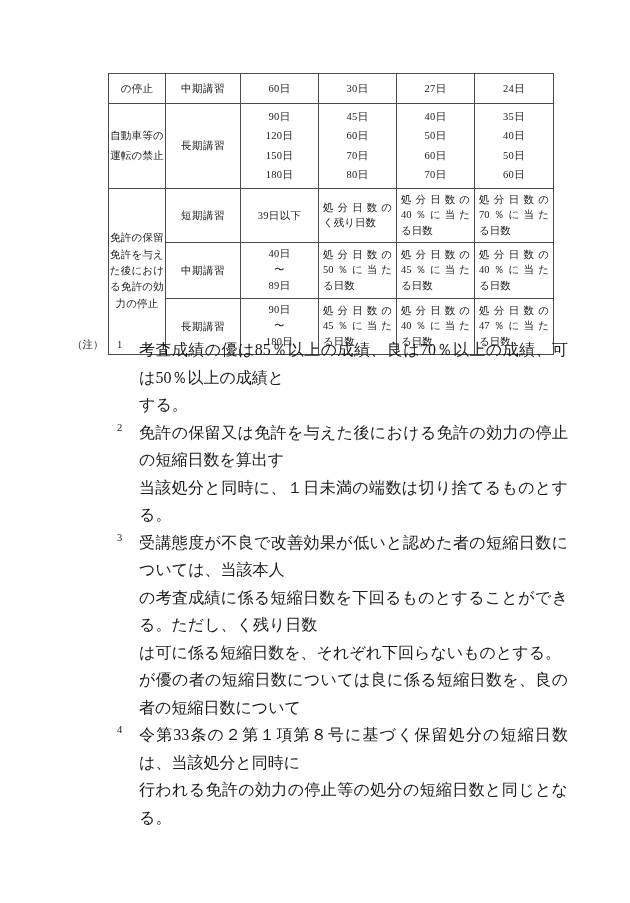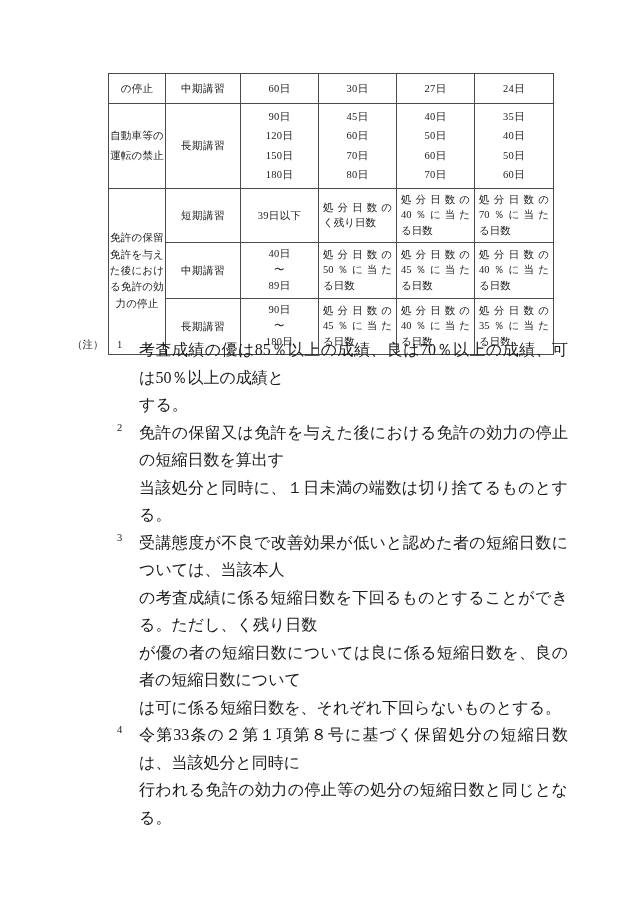--- a/index.html
+++ b/index.html
@@ -323,21 +323,21 @@
           <td>
             <span class="jcell">
               <span>処分日数の</span>
               <span>40％に当た</span>
               <span class="last">る日数</span>
             </span>
           </td>
           <td>
             <span class="jcell">
               <span>処分日数の</span>
-              <span>35％に当た</span>
+              <span>47％に当た</span>
               <span class="last">る日数</span>
             </span>
           </td>
         </tr>
 
       </tbody>
     </table>
   </div>
 
   <div class="notes">
@@ -359,22 +359,22 @@
         <p class="cont">当該処分と同時に、１日未満の端数は切り捨てるものとする。</p>
       </div>
     </div>
 
     <div class="note-row">
       <div class="note-tag blank"></div>
       <div class="note-num">3</div>
       <div class="note-body">
         <p>受講態度が不良で改善効果が低いと認めた者の短縮日数については、当該本人</p>
         <p class="cont">の考査成績に係る短縮日数を下回るものとすることができる。ただし、く残り日数</p>
+        <p class="cont">は可に係る短縮日数を、それぞれ下回らないものとする。</p>
         <p class="cont">が優の者の短縮日数については良に係る短縮日数を、良の者の短縮日数について</p>
-        <p class="cont">は可に係る短縮日数を、それぞれ下回らないものとする。</p>
       </div>
     </div>
 
     <div class="note-row">
       <div class="note-tag blank"></div>
       <div class="note-num">4</div>
       <div class="note-body">
         <p>令第33条の２第１項第８号に基づく保留処分の短縮日数は、当該処分と同時に</p>
         <p class="cont">行われる免許の効力の停止等の処分の短縮日数と同じとなる。</p>
       </div>

